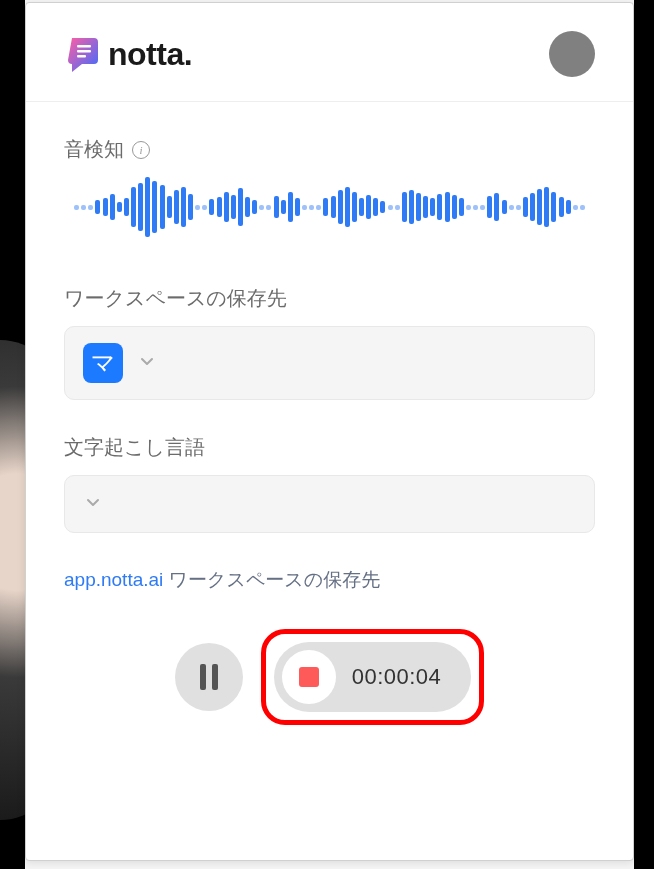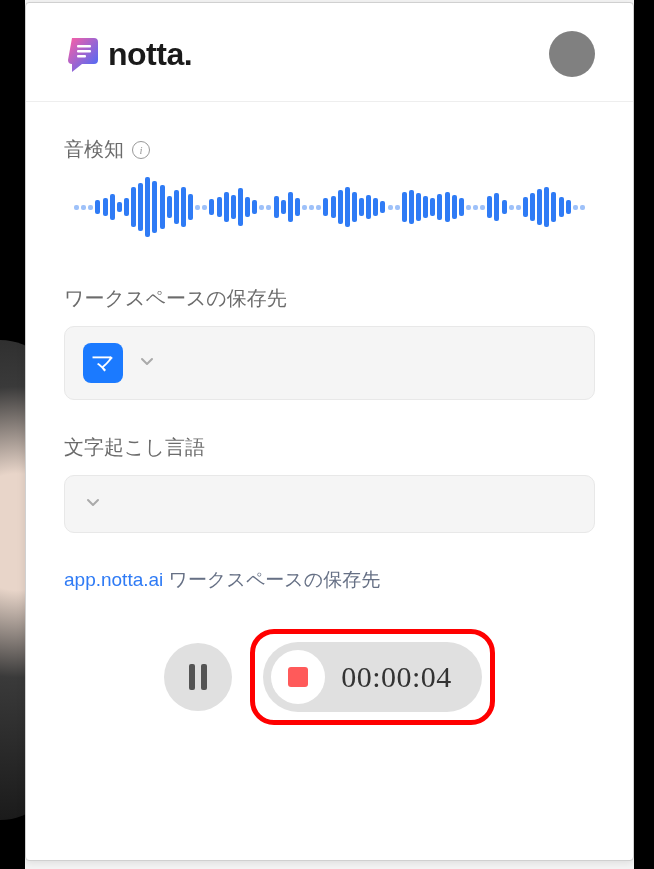--- a/index.html
+++ b/index.html
@@ -198,24 +198,23 @@
       display: flex;
       align-items: center;
       justify-content: center;
     }
     .rec-square {
       width: 20px; height: 20px;
       background: #ff5a5a;
       border-radius: 3px;
     }
     .rec-time {
-      font-size: 30px;
+      font-size: 22px;
       color: #333;
       letter-spacing: 0.5px;
-      font-family: Liberation Serif, serif;
     }
   </style>
 </head>
 <body>
 
 <div class="bg-left"></div>
 <div class="bg-right"></div>
 <div class="bg-photo"></div>
 
 <div class="panel">

